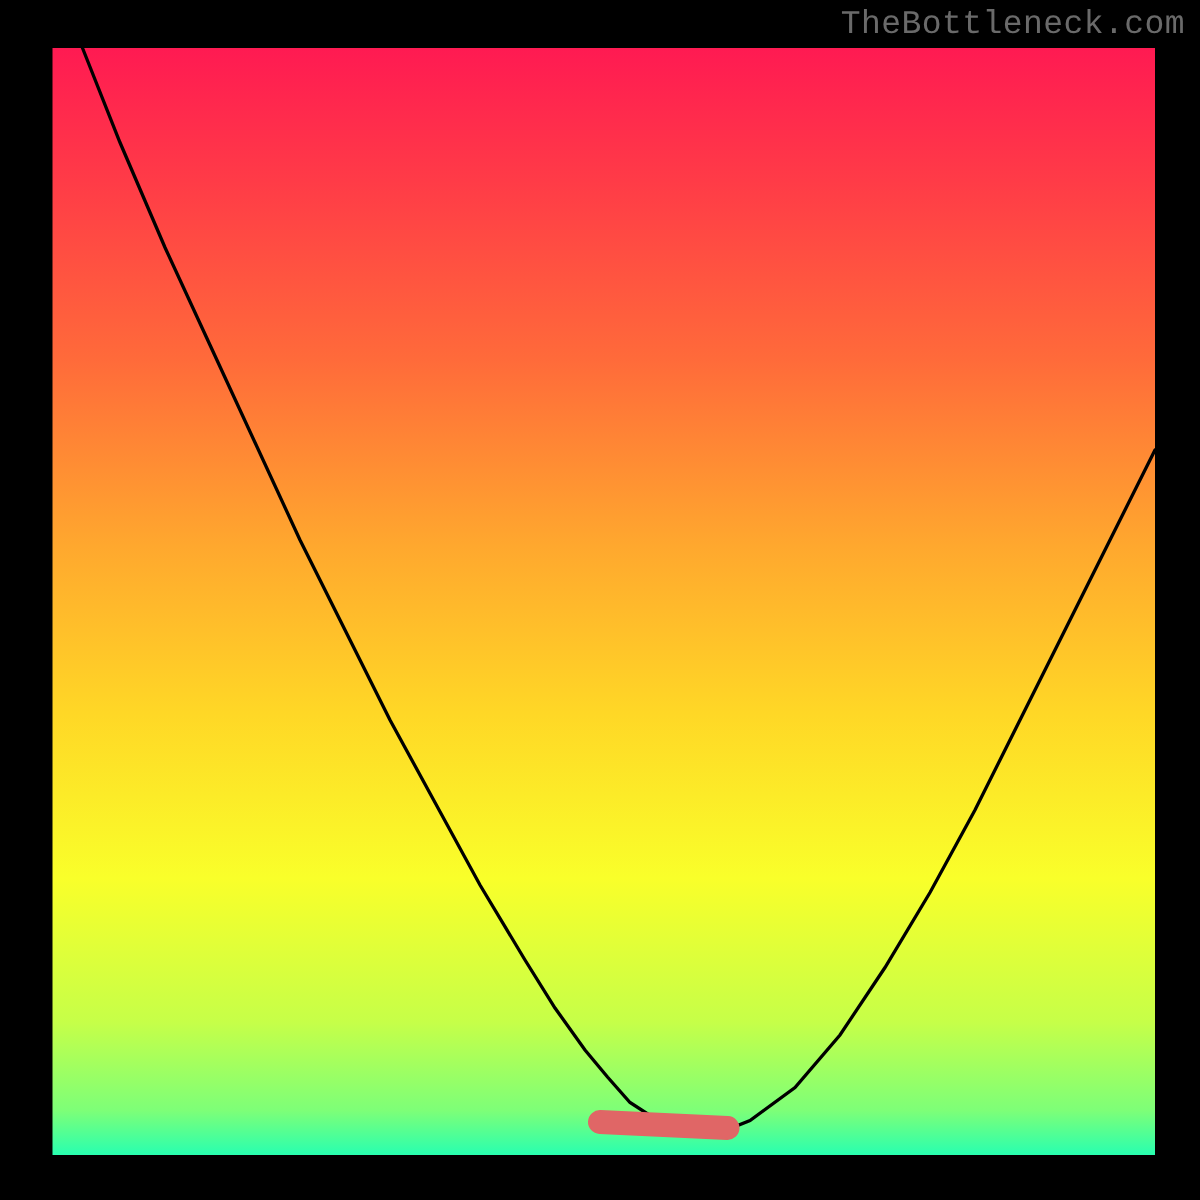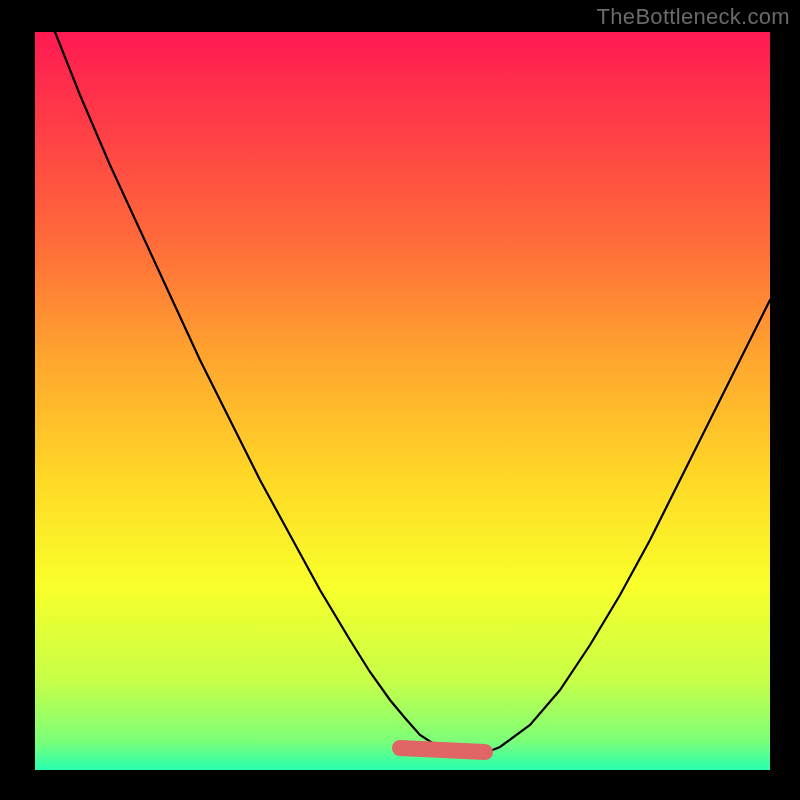--- a/index.html
+++ b/index.html
@@ -14,21 +14,21 @@
     position: relative;
     width: 800px;
     height: 800px;
     background: #000;
   }
   .watermark {
     position: absolute;
     top: 4px;
     right: 10px;
     color: #6a6a6a;
-    font-family: Liberation Sans, sans-serif;
+    font-family: Liberation Mono, monospace;
     font-size: 22px;
     font-weight: 500;
     letter-spacing: 0.3px;
   }
   svg {
     display: block;
   }
   .curve {
     fill: none;
     stroke: #000;

